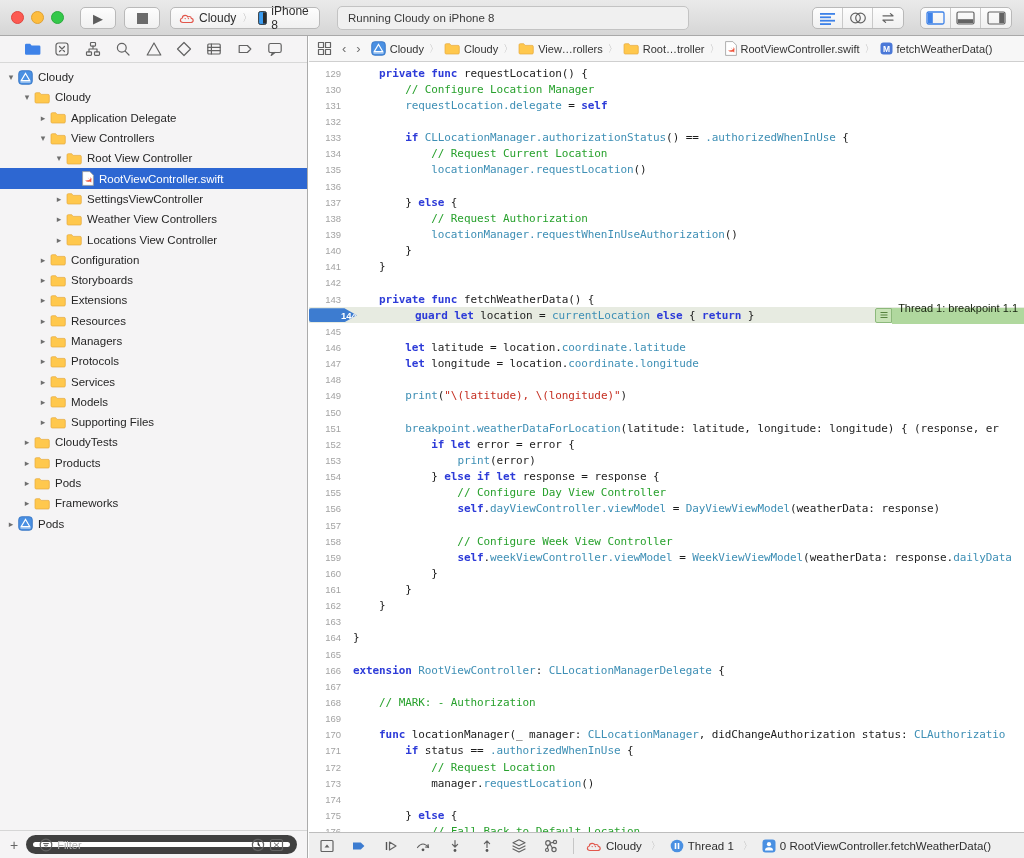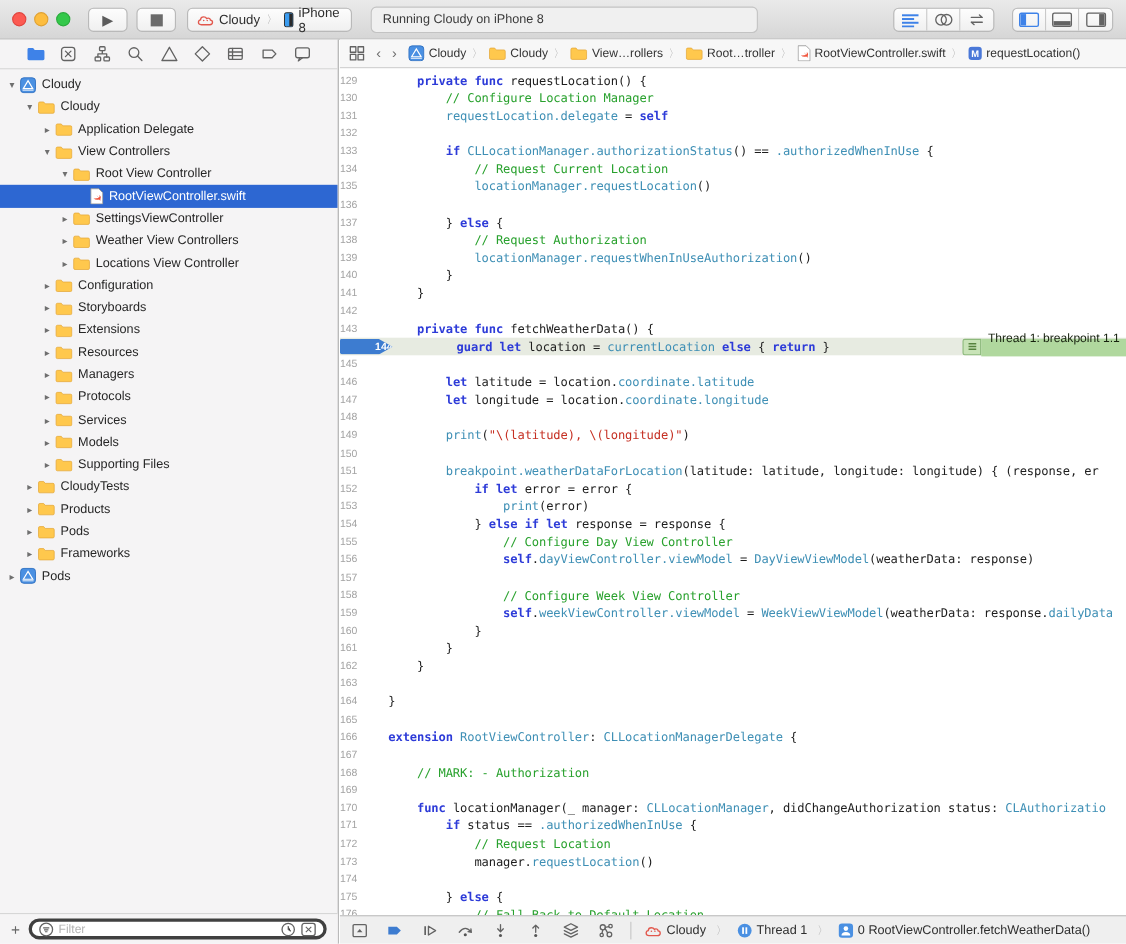--- a/index.html
+++ b/index.html
@@ -38,40 +38,40 @@
   .nav-tab { display:flex; align-items:center; justify-content:center; width:20px; height:20px; }
   .nav-tree { position:absolute; left:0; top:27px; width:100%; height:767px; overflow:hidden; padding-top:4px; }
   .tree-row { position:relative; height:20.3px; display:flex; align-items:center; font-size:11.5px; color:#262626; white-space:nowrap; }
   .tree-row.selected { background:#2d67d2; color:#fff; }
   .disclosure { width:10px; text-align:center; font-size:9px; color:#6f6f6f; margin-right:2px; flex:0 0 10px; }
   .tree-row.selected .disclosure { color:#fff; }
   .tree-icon { margin-right:5px; display:flex; align-items:center; }
   .nav-filter { position:absolute; left:0; bottom:0; width:100%; height:28px; border-top:1px solid #d6d6d6;
     background:#f5f4f5; display:flex; align-items:center; padding:0 10px; gap:8px; }
   .plus-btn { font-size:14px; color:#666; line-height:1; }
-  .filter-field { flex:1; height:19px; background:#fff; border:3px solid #404040; border-radius:10px;
+  .filter-field { flex:1; height:19px; background:#fff; border:7px solid #404040; border-radius:10px;
     display:flex; align-items:center; padding:0 6px; gap:4px; }
   .filter-field input { border:none; outline:none; flex:1; font-size:11px; color:#333; background:transparent; min-width:0; }
   .filter-field input::placeholder { color:#b3b3b3; }
 
   
   .editor { position:absolute; left:309px; top:36px; width:715px; height:822px; background:#fff; }
   .jumpbar { position:absolute; left:0; top:0; width:100%; height:26px; background:#f7f7f7;
     border-bottom:1px solid #cfcfcf; display:flex; align-items:center; padding:0 8px; font-size:11px; color:#333; }
   .jb-nav { display:flex; align-items:center; gap:10px; margin-right:10px; color:#707070; }
   .jb-chev { font-size:13px; color:#707070; }
   .crumbs { display:flex; align-items:center; white-space:nowrap; overflow:hidden; }
   .crumb { display:flex; align-items:center; gap:4px; }
   .crumb-arrow { color:#b5b5b5; padding:0 5px; font-size:10px; }
 
   .code { position:absolute; left:0; top:26px; width:100%; height:770px; overflow:hidden; padding-top:3px;
     font-family:"DejaVu Sans Mono","Liberation Mono",monospace; }
   .crow { position:relative; height:16.15px; display:flex; align-items:center; white-space:pre; }
   .crow.bp-row { background:#e7ebe1; }
-  .gutter { flex:0 0 38px; padding-right:6px; font-size:9.5px; color:#a3a3a3;
+  .gutter { flex:0 0 38px; text-align:right; padding-right:6px; font-size:9.5px; color:#a3a3a3;
     font-family:"Liberation Sans",sans-serif; }
   .bp-marker { flex:0 0 38px; position:relative; height:14px; margin-right:0;
     display:flex; align-items:center; justify-content:center; font-size:9.5px; font-weight:bold; color:#fff;
     font-family:"Liberation Sans",sans-serif;
     background:#3d7cd0; clip-path:polygon(0 0,74% 0,100% 50%,74% 100%,0 100%); border-radius:2px;padding-left:32px; }
   .ctext { font-size:11px; letter-spacing:-0.1px; padding-left:6px; }
   .tok-k { color:#2d3bd8; font-weight:bold; }
   .tok-t { color:#3e8fb5; }
   .tok-c { color:#28a12d; }
   .tok-s { color:#c52f22; }
@@ -557,21 +557,21 @@
             <span>RootViewController.swift</span>
           </span>
           <span class="crumb-arrow">〉</span>
           <span class="crumb">
             <span class="icon">
               <svg width="13" height="13" viewBox="0 0 13 13" xmlns="http://www.w3.org/2000/svg">
                 <rect x="0.5" y="0.5" width="12" height="12" rx="3" fill="#4a78d8"></rect>
                 <text x="6.5" y="9.6" font-size="8.5" font-weight="bold" fill="#fff" text-anchor="middle" font-family="Liberation Sans,sans-serif">M</text>
               </svg>
             </span>
-            <span>requestLocation()</span>
+            <span>fetchWeatherData()</span>
           </span>
         </div>
     </div>
     <div class="code" id="code-area">
         <div class="crow"><span class="gutter">129</span><span class="ctext"><span class="tok-p">    </span><span class="tok-k">private</span><span class="tok-p"> </span><span class="tok-k">func</span><span class="tok-p"> requestLocation() {</span></span></div>
         <div class="crow"><span class="gutter">130</span><span class="ctext"><span class="tok-c">        // Configure Location Manager</span></span></div>
         <div class="crow"><span class="gutter">131</span><span class="ctext"><span class="tok-p">        </span><span class="tok-t">requestLocation.delegate</span><span class="tok-p"> = </span><span class="tok-k">self</span></span></div>
         <div class="crow"><span class="gutter">132</span><span class="ctext"></span></div>
         <div class="crow"><span class="gutter">133</span><span class="ctext"><span class="tok-p">        </span><span class="tok-k">if</span><span class="tok-p"> </span><span class="tok-t">CLLocationManager.authorizationStatus</span><span class="tok-p">() == </span><span class="tok-t">.authorizedWhenInUse</span><span class="tok-p"> {</span></span></div>
         <div class="crow"><span class="gutter">134</span><span class="ctext"><span class="tok-c">            // Request Current Location</span></span></div>

